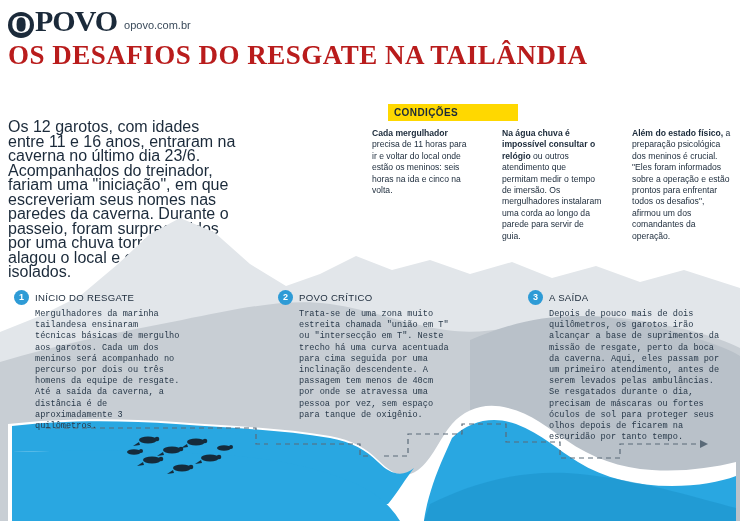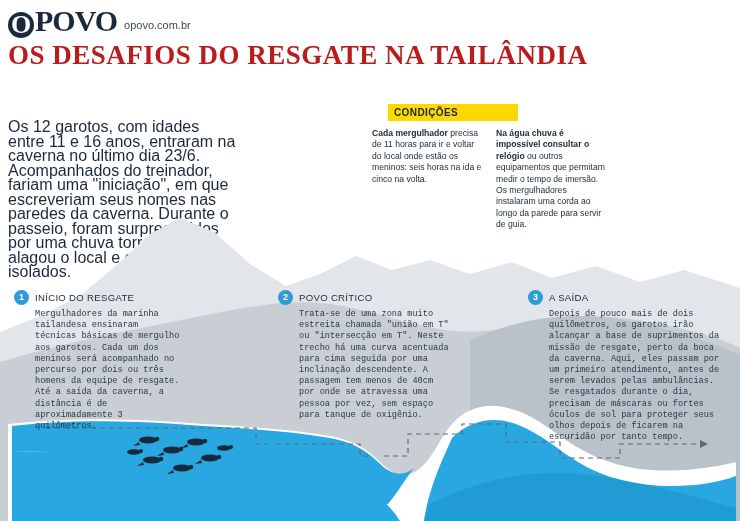--- a/index.html
+++ b/index.html
@@ -96,21 +96,21 @@
     letter-spacing: 0.4px;
     color: #1b2a3a;
     padding: 3px 0 0 6px;
   }
   .cond-cols {
     position: absolute;
     left: 372px;
     top: 128px;
     width: 360px;
     display: flex;
-    gap: 14px;
+    gap: 30px;
   }
   .cond-col {
     width: 110px;
     font-size: 8.6px;
     line-height: 11.4px;
     color: #1b2a3a;
   }
   .cond-col b { font-weight: bold; }
 
   
@@ -177,21 +177,24 @@
 <p class="intro">Os 12 garotos, com idades entre 11 e 16 anos, entraram na caverna no último dia 23/6. Acompanhados do treinador, fariam uma "iniciação", em que escreveriam seus nomes nas paredes da caverna. Durante o passeio, foram surpreendidos por uma chuva torrencial que alagou o local e os deixou isolados.</p>
 
 <div class="cond-title-bar">
   <span>CONDIÇÕES</span>
 </div>
 <div class="cond-cols">
   <div class="cond-col">
     <b>Cada mergulhador</b><span> precisa de 11 horas para ir e voltar do local onde estão os meninos: seis horas na ida e cinco na volta.</span>
   </div>
   <div class="cond-col">
-    <b>Na água chuva é impossível consultar o relógio</b><span> ou outros equipamentos que permitam medir o tempo de imersão. Os mergulhadores instalaram uma corda ao longo da parede para servir de guia.</span>
+    <b>Na água chuva é impossível consultar o relógio</b><span> ou outros atendimento que permitam medir o tempo de imersão. Os mergulhadores instalaram uma corda ao longo da parede para servir de guia.</span>
+  </div>
+  <div class="cond-col">
+    <b>Além do estado físico,</b><span> a preparação psicológica dos meninos é crucial. "Eles foram informados sobre a operação e estão prontos para enfrentar todos os desafios", afirmou um dos comandantes da operação.</span>
   </div>
 </div>
 
 <div class="scene">
   <svg width="740" height="309" viewBox="0 0 740 309" xmlns="http://www.w3.org/2000/svg">
 
     <path fill="#e2e6ea" d="M0,120 L40,104 L80,84 L118,52 L150,22 L180,6 L214,20 L250,52 L286,74 L320,62 L356,44 L392,58 L430,48 L470,62 L512,50 L552,66 L596,54 L640,70 L684,58 L740,76 L740,309 L0,309 Z"></path>
 
     <path fill="#c8ced4" d="M0,150 C60,132 120,120 182,108 C240,96 288,86 330,92 C372,98 404,112 446,118
          C488,124 520,112 560,106 C600,100 644,108 688,118 C712,124 728,130 740,136

